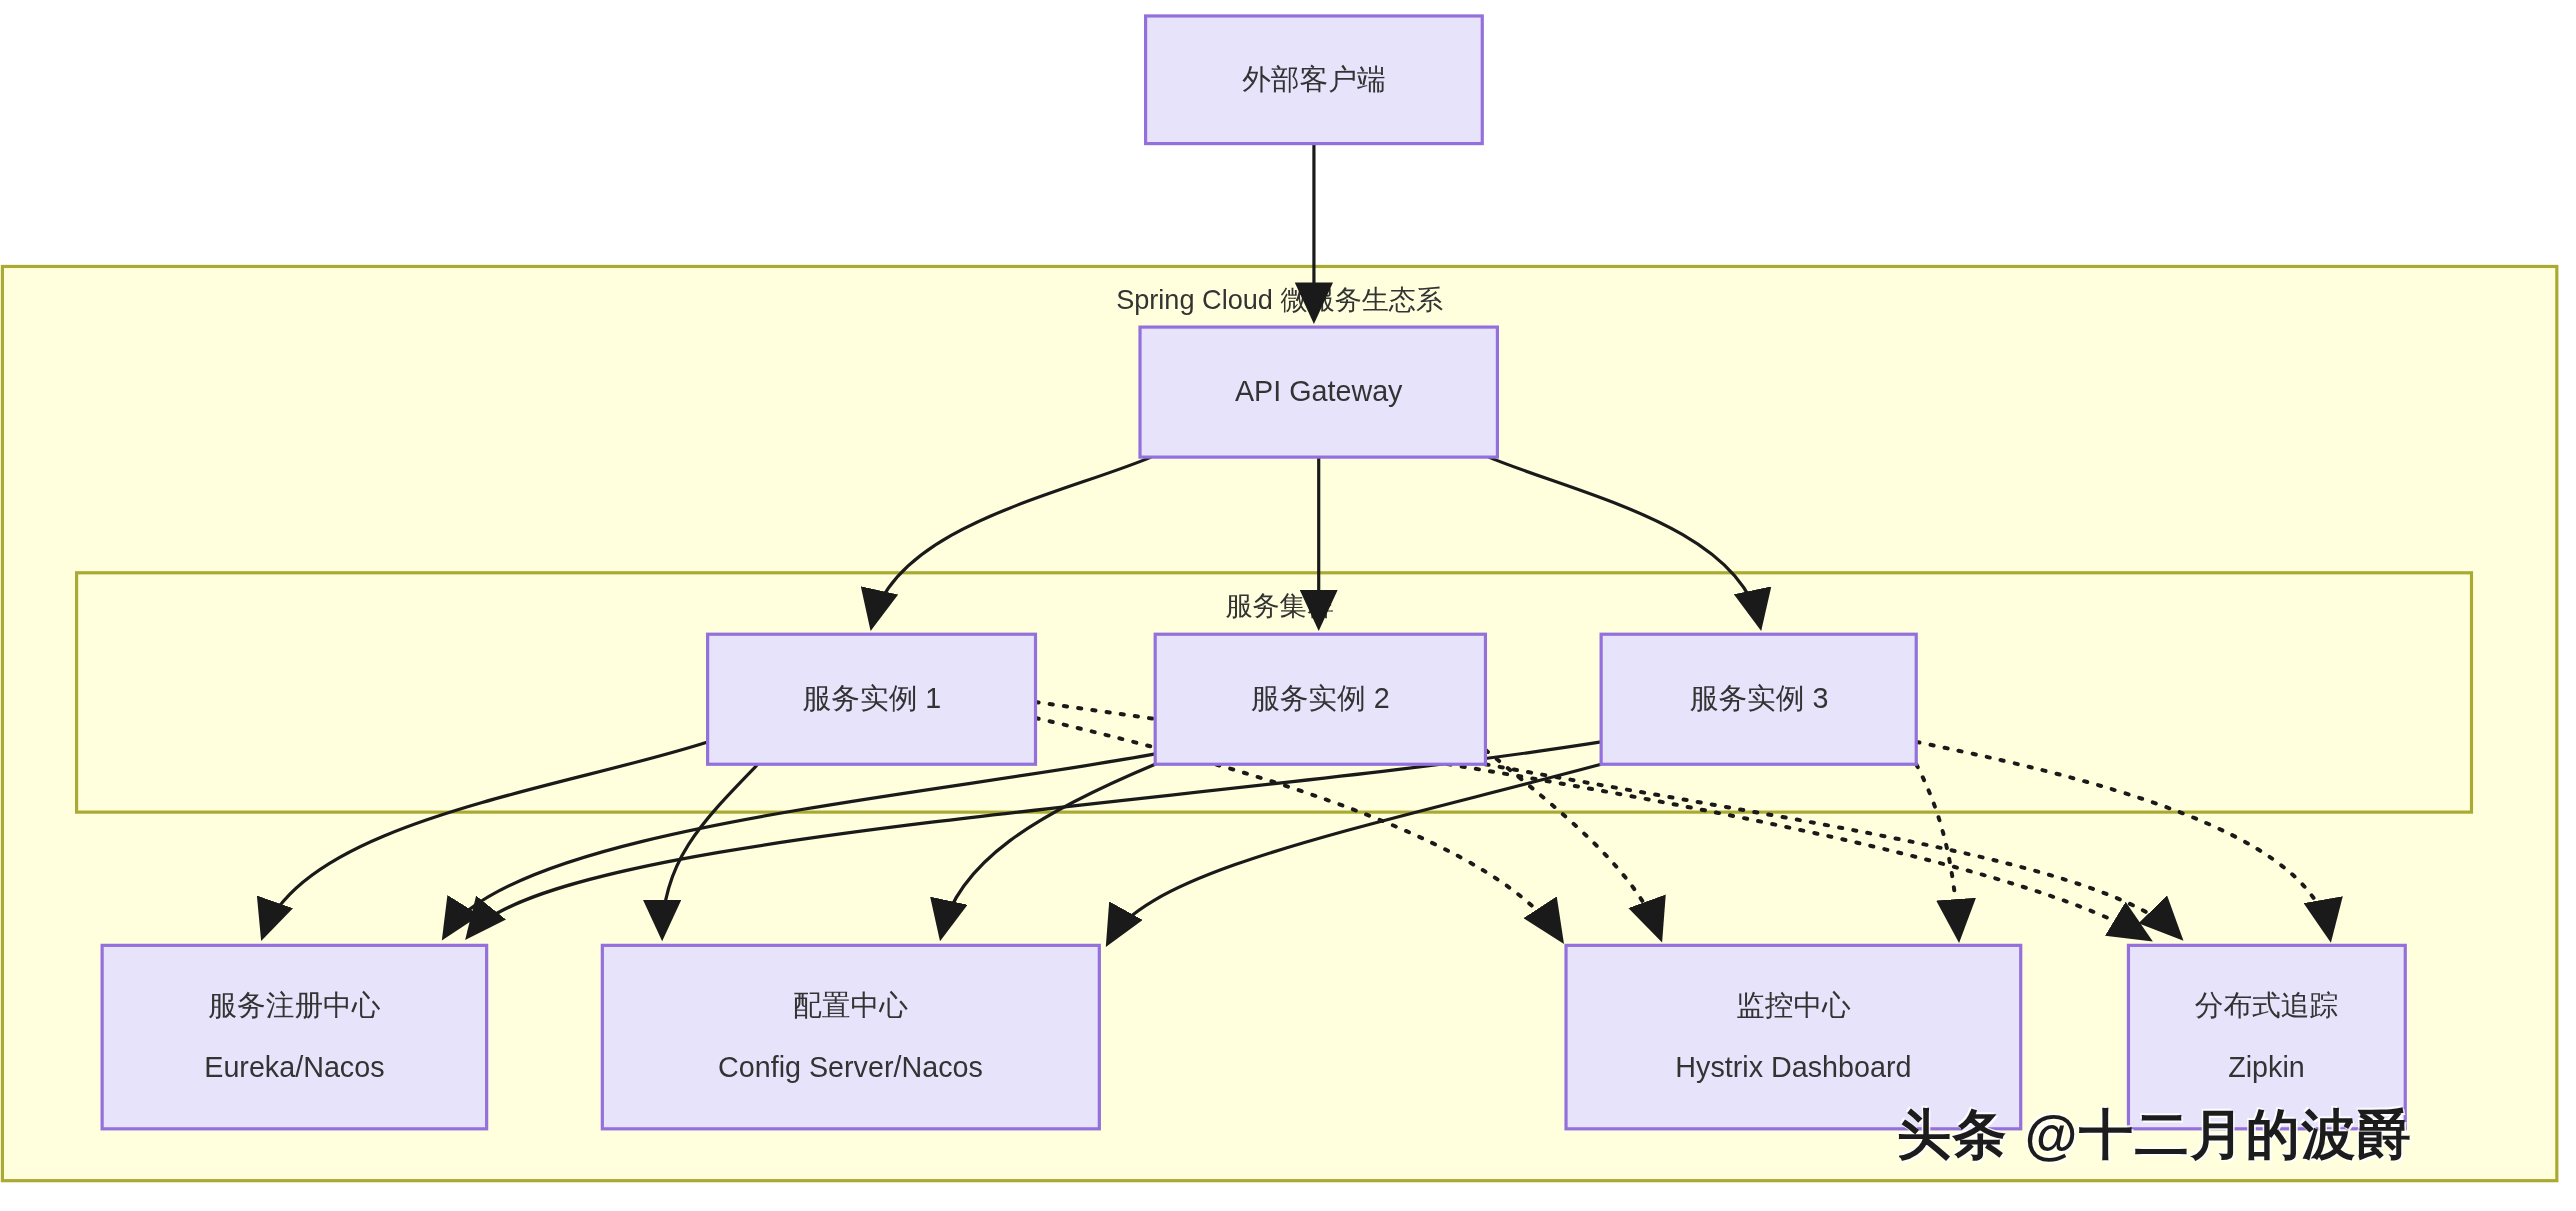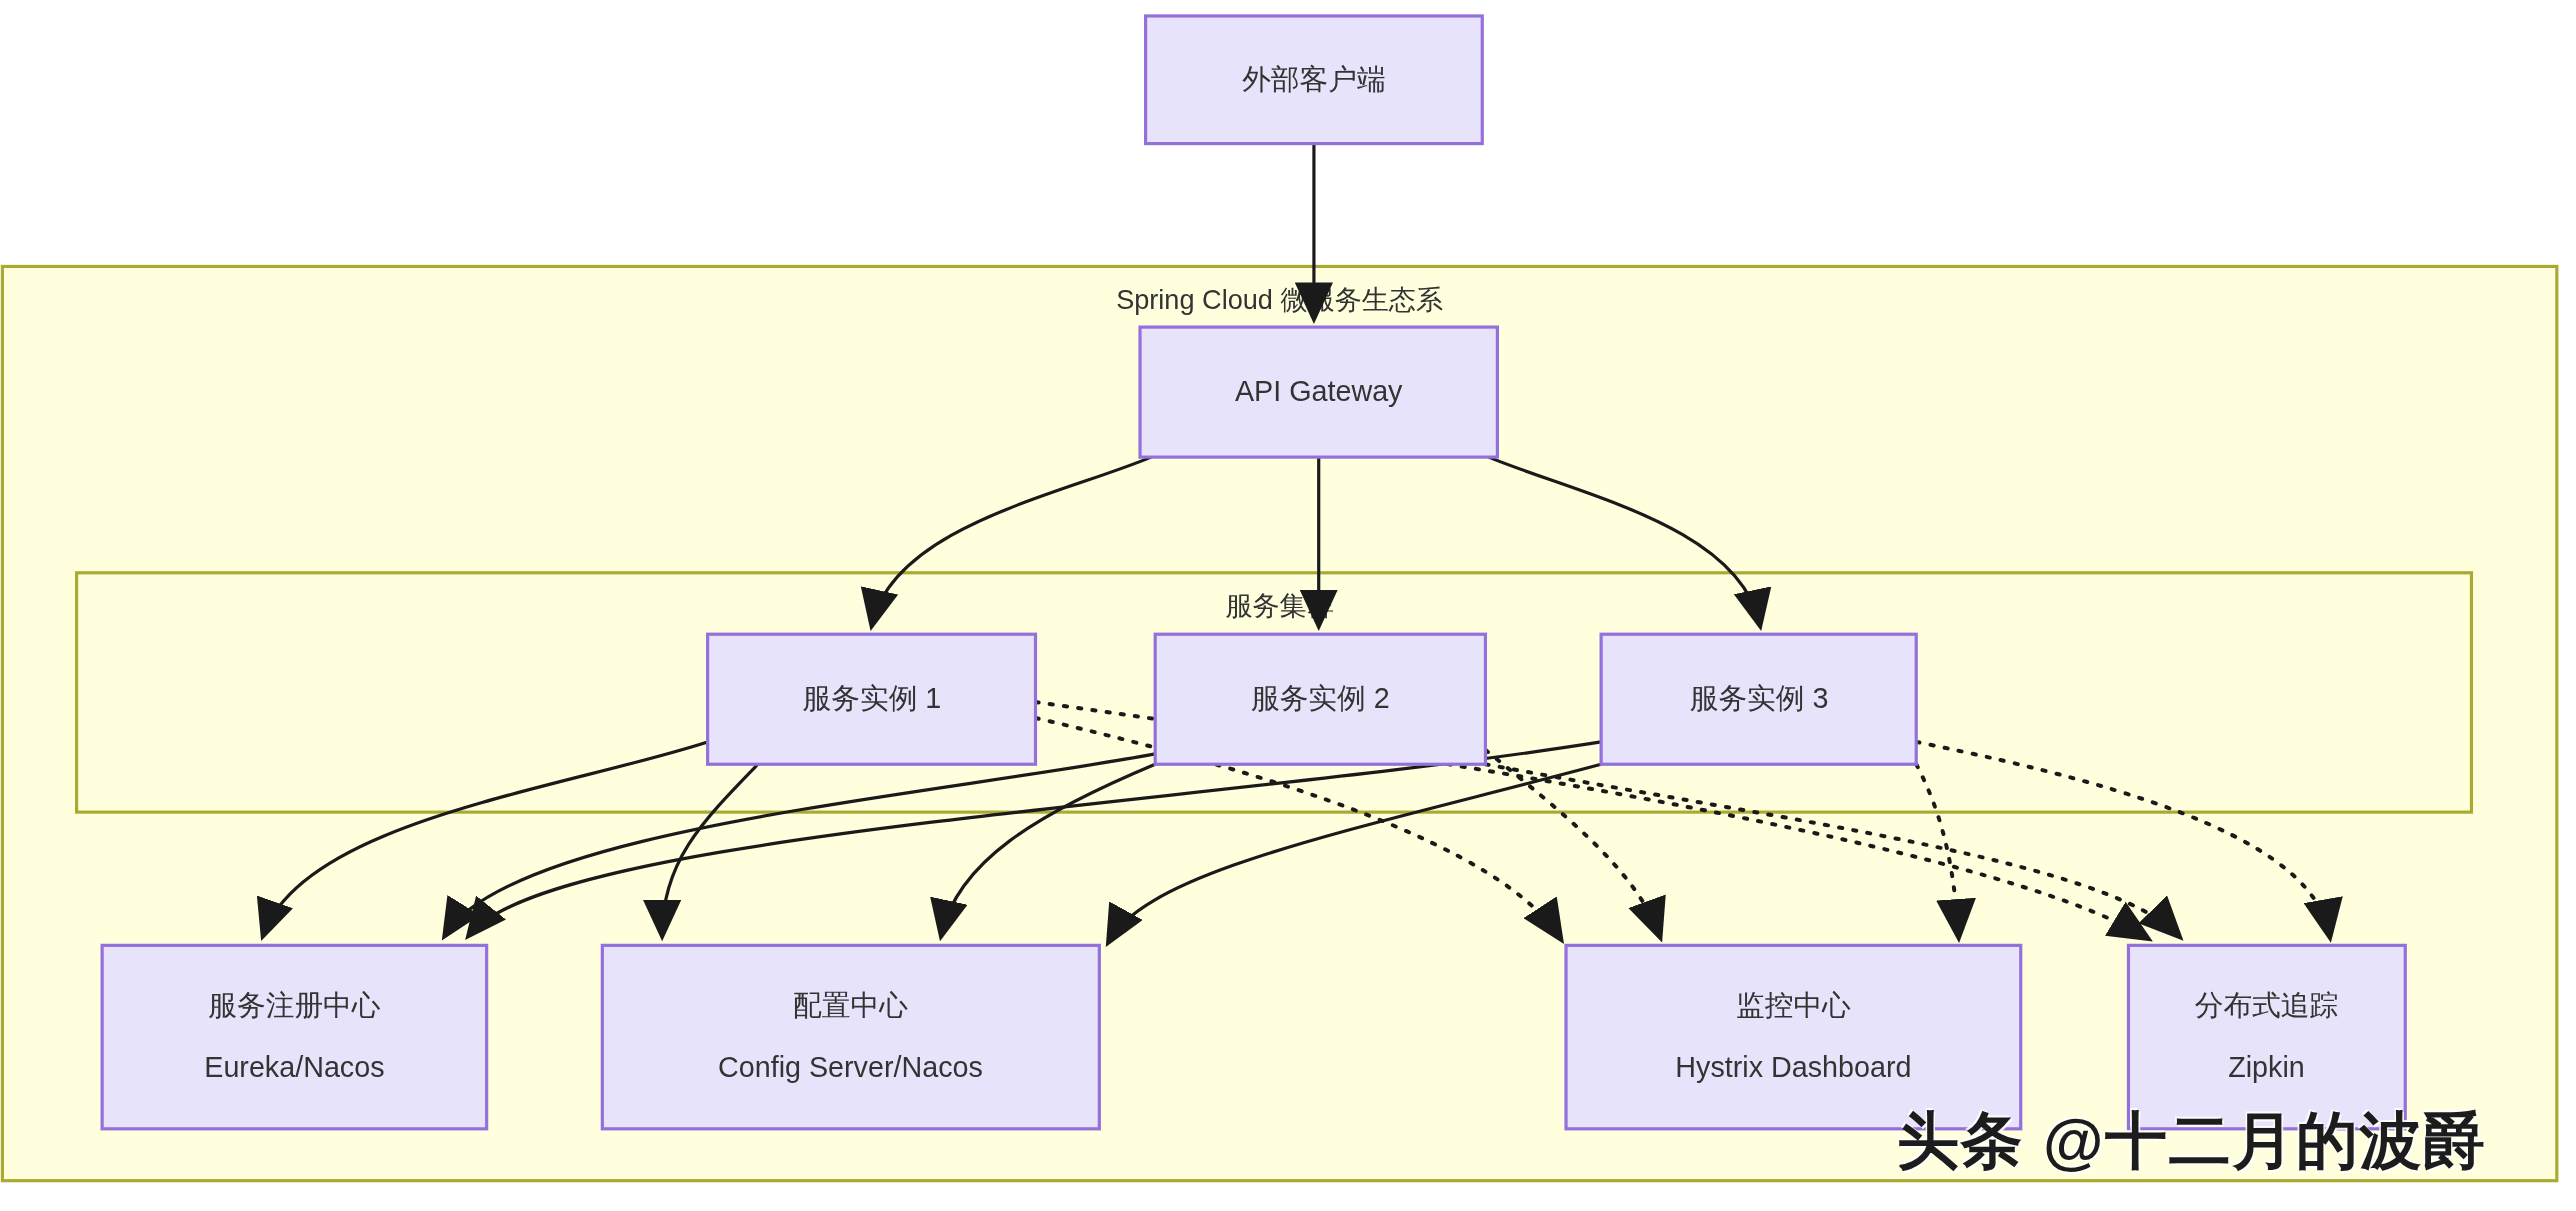--- a/index.html
+++ b/index.html
@@ -57,21 +57,21 @@
   .edge-dotted {
     fill: none;
     stroke: #1a1a1a;
     stroke-width: 5px;
     stroke-dasharray: 4 14;
     stroke-linecap: round;
   }
   .watermark {
     position: absolute;
     font-family: "Liberation Sans", "DejaVu Sans", sans-serif;
-    font-size: 62px;
+    font-size: 54px;
     font-weight: bold;
     color: #1c1c1c;
     white-space: nowrap;
     left: 1897px;
     top: 1099px;
     letter-spacing: 1.6px;
     text-shadow: 1.6px 1.6px 0 rgba(255,255,255,0.85), -1.6px -1.6px 0 rgba(255,255,255,0.85);
   }
 </style>
 </head>

